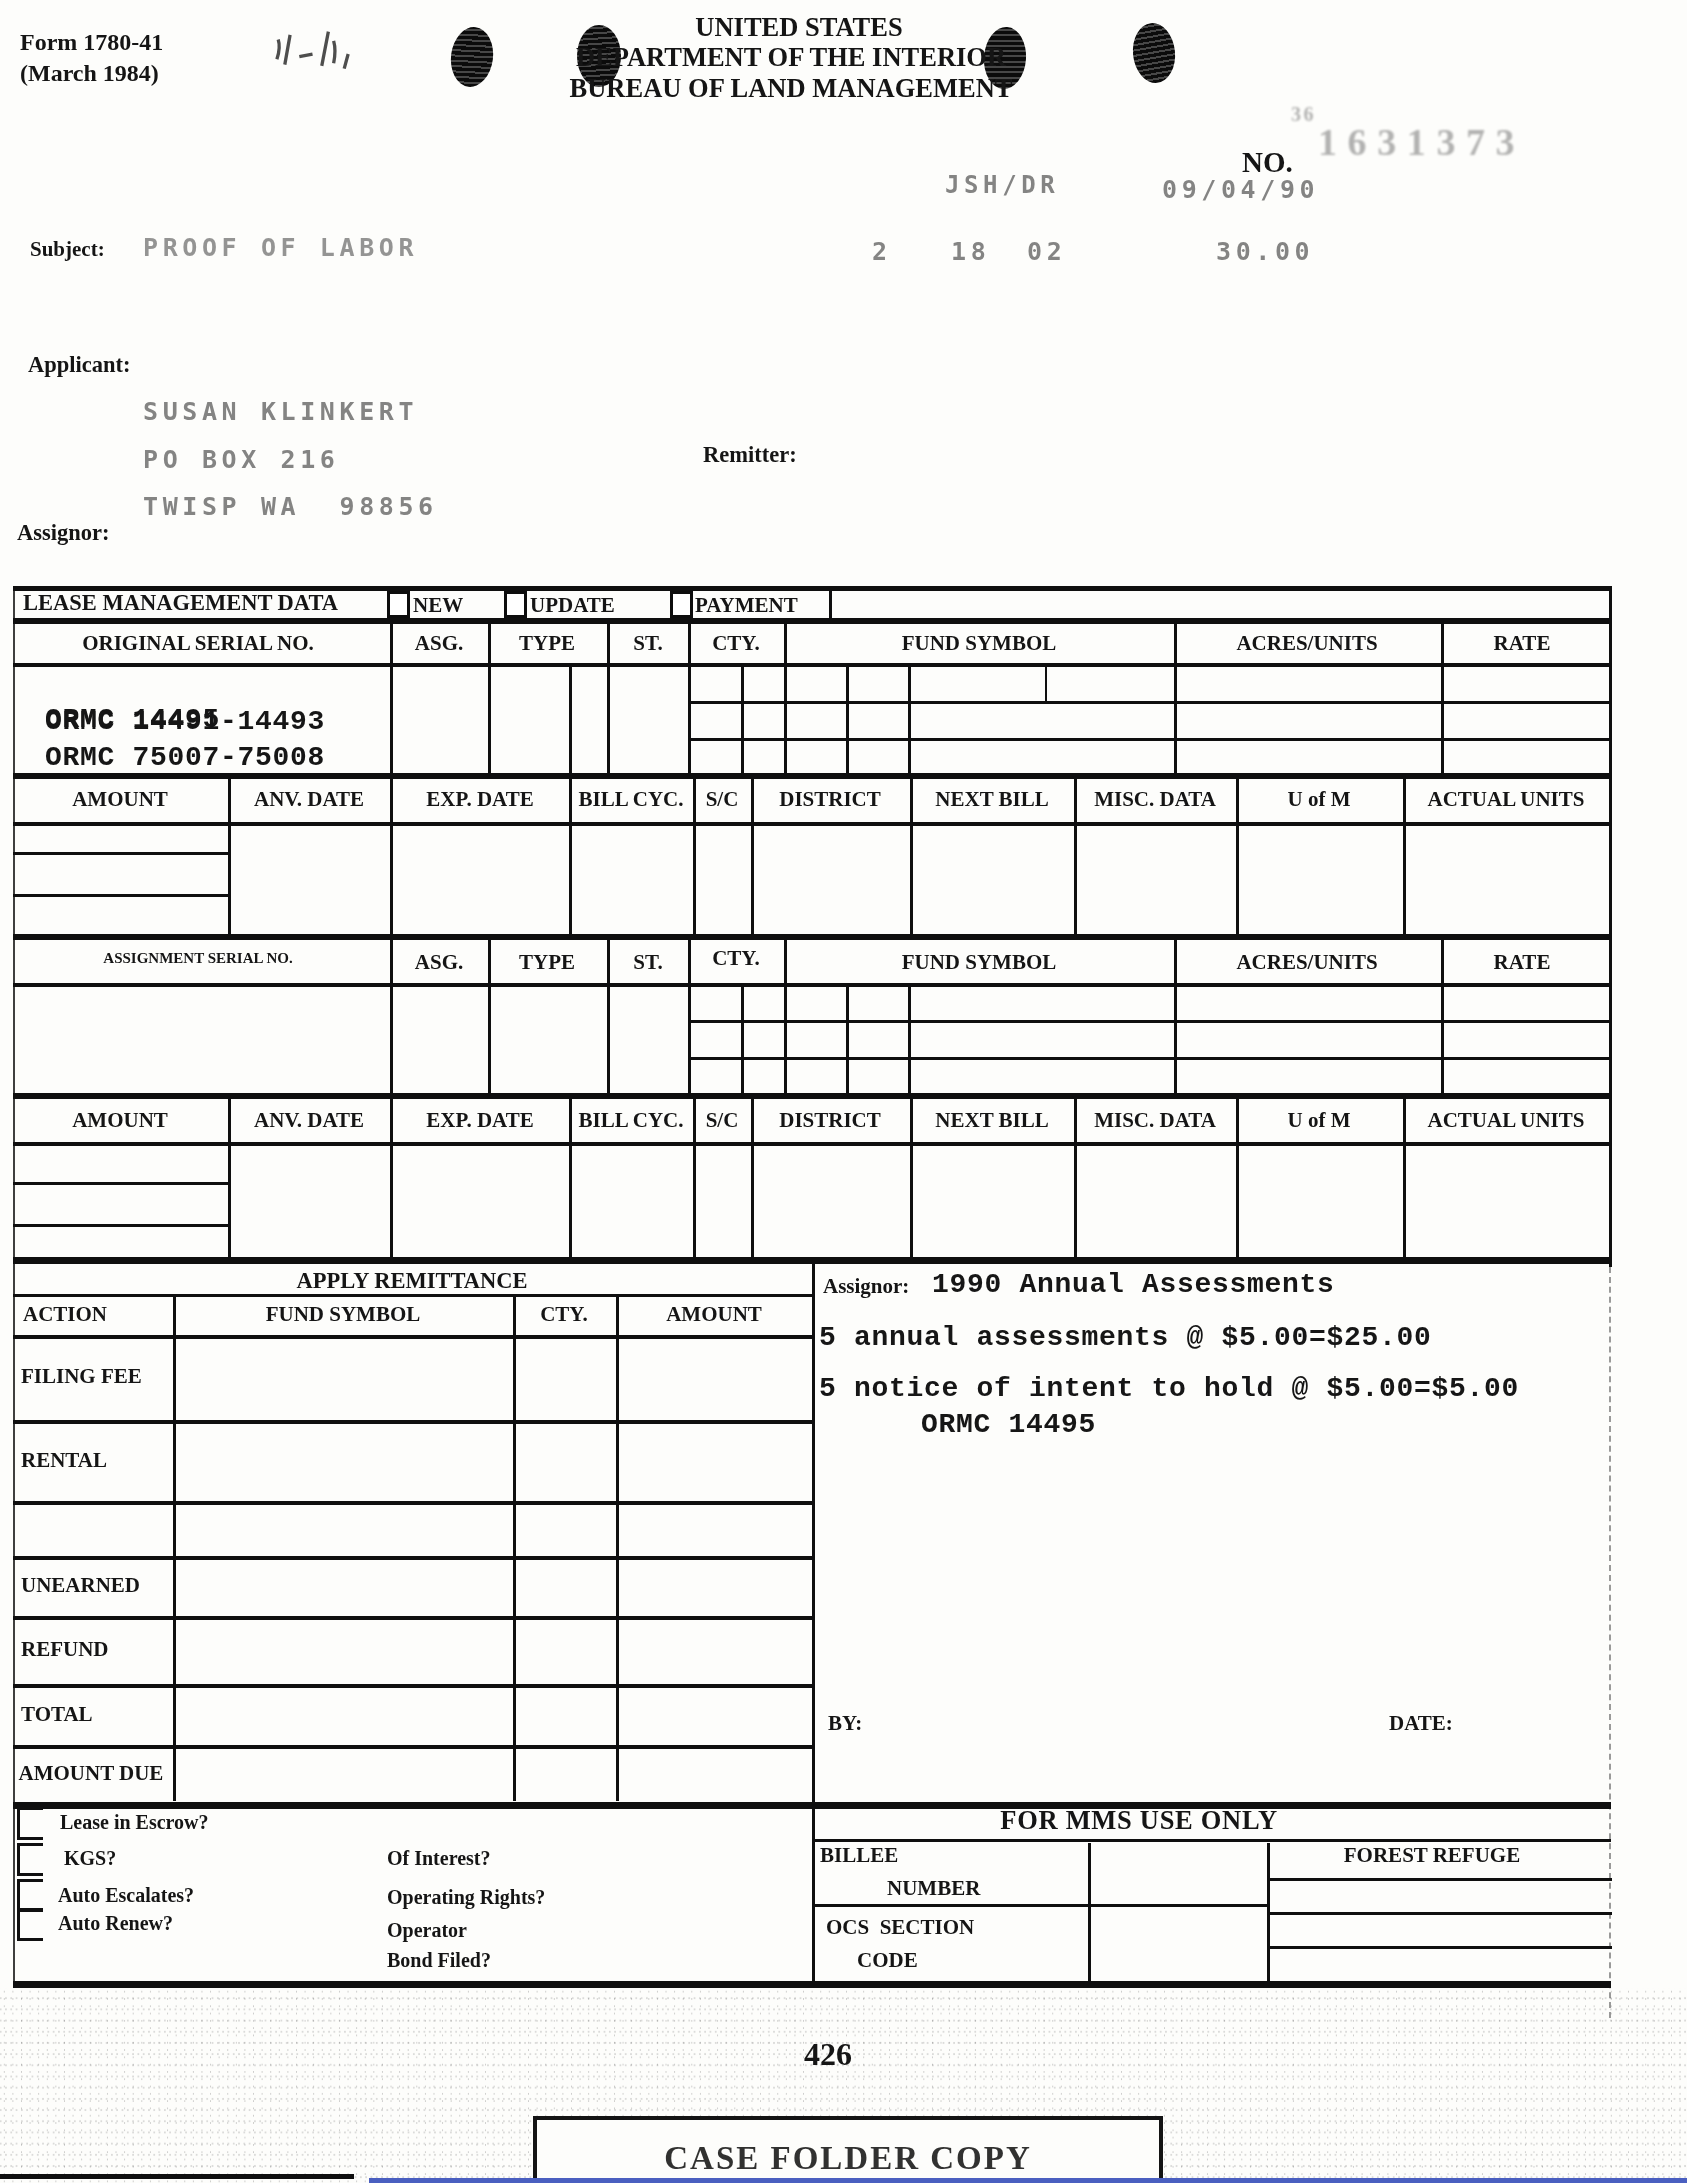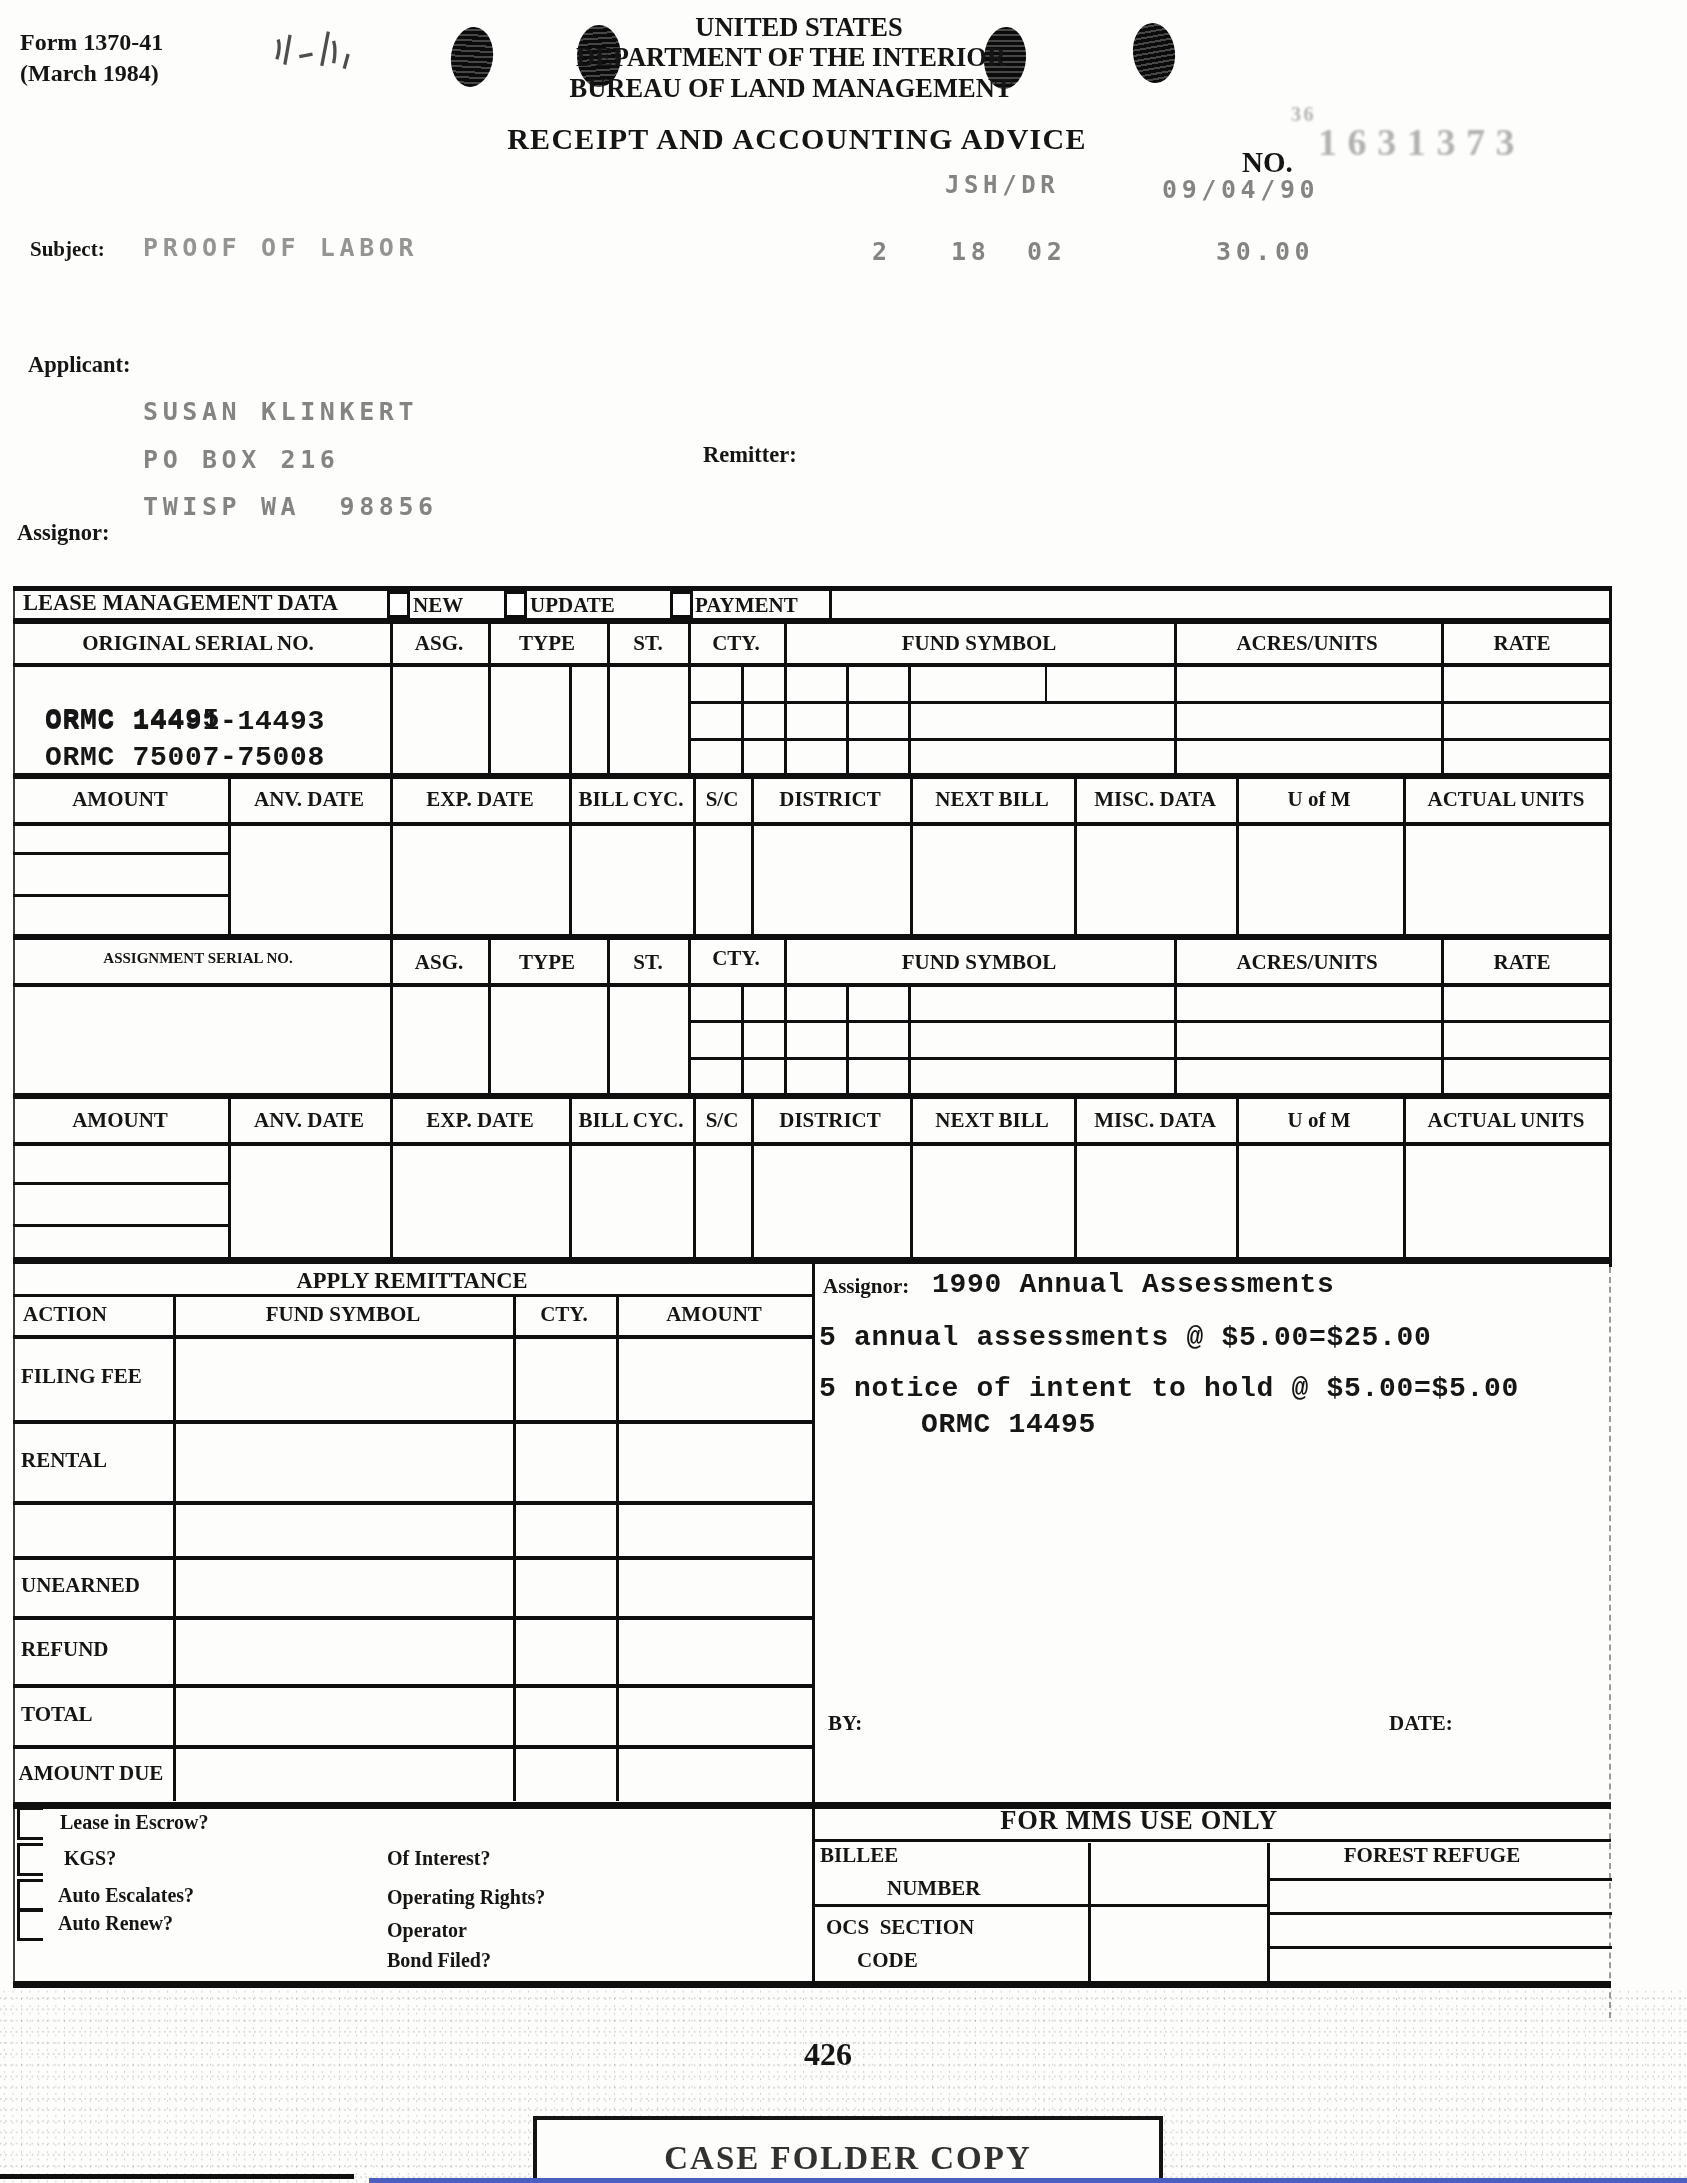--- a/index.html
+++ b/index.html
@@ -24,36 +24,35 @@
            background-size:8.6px 7.3px,5.3px 11.2px;background-position:0 0,3.3px 4.6px;}
   .dashv{position:absolute;width:0;border-left:2.6px dashed #4a4a4a;opacity:.55;}
   .blue{position:absolute;background:#4a5fc0;}
   .scrib{position:absolute;}
 </style>
 </head>
 <body>
 
 <div class="page">
 
-  <div class="serif" style="left:20px;top:29px;font-size:24px;">Form 1370-41</div>
+  <div class="serif" style="left:20px;top:29px;font-size:24px;">Form 1780-41</div>
   <div class="serif" style="left:20px;top:60px;font-size:24px;">(March 1984)</div>
 
   <svg class="scrib" style="left:265px;top:25px;" width="132" height="66" viewBox="0 0 200 100">
     <path d="M18 52 q6 -18 2 -30 M30 60 l8 -45 M52 48 l20 -4 M86 62 l10 -52 M104 58 q4 -20 0 -34 M120 66 l6 -22" stroke="#222" stroke-width="5" fill="none" opacity=".8"></path>
   </svg>
 
   <div class="punch" style="left:451px;top:26.5px;width:42px;height:60px;transform:rotate(7deg);"></div>
   <div class="punch" style="left:577px;top:25px;width:44px;height:62px;"></div>
   <div class="punch" style="left:984px;top:26.5px;width:42px;height:62px;transform:rotate(4deg);"></div>
   <div class="punch" style="left:1133px;top:22.5px;width:42px;height:60px;transform:rotate(-6deg);"></div>
 
   <div class="serif ctr" style="left:791px;top:12px;font-size:26.5px;margin-left:8px;">UNITED STATES</div>
   <div class="serif ctr" style="left:791px;top:42px;font-size:26.5px;">DEPARTMENT OF THE INTERIOR</div>
   <div class="serif ctr" style="left:791px;top:73px;font-size:26.5px;">BUREAU OF LAND MANAGEMENT</div>
-  <div class="serif ctr" style="left:797px;top:122px;font-size:30px;letter-spacing:1.3px;">RECEIPT AND ACCOUNTING ADVICE</div>
 
   <div class="serif" style="left:1242px;top:146px;font-size:29px;">NO.</div>
   <div class="stamp" style="left:1291px;top:103px;font-size:20px;letter-spacing:2.6px;">36</div>
   <div class="stamp" style="left:1318px;top:120px;font-size:38px;">1631373</div>
   <div class="dot" style="left:945px;top:171px;font-size:24px;">JSH/DR</div>
   <div class="dot" style="left:1162px;top:175px;font-size:25px;">09/04/90</div>
 
   <div class="serif" style="left:30px;top:237px;font-size:21px;">Subject:</div>
   <div class="dot" style="left:143px;top:233px;font-size:25px;opacity:.5;">PROOF OF LABOR</div>
   <div class="dot" style="left:872px;top:237px;font-size:25px;">2</div>

